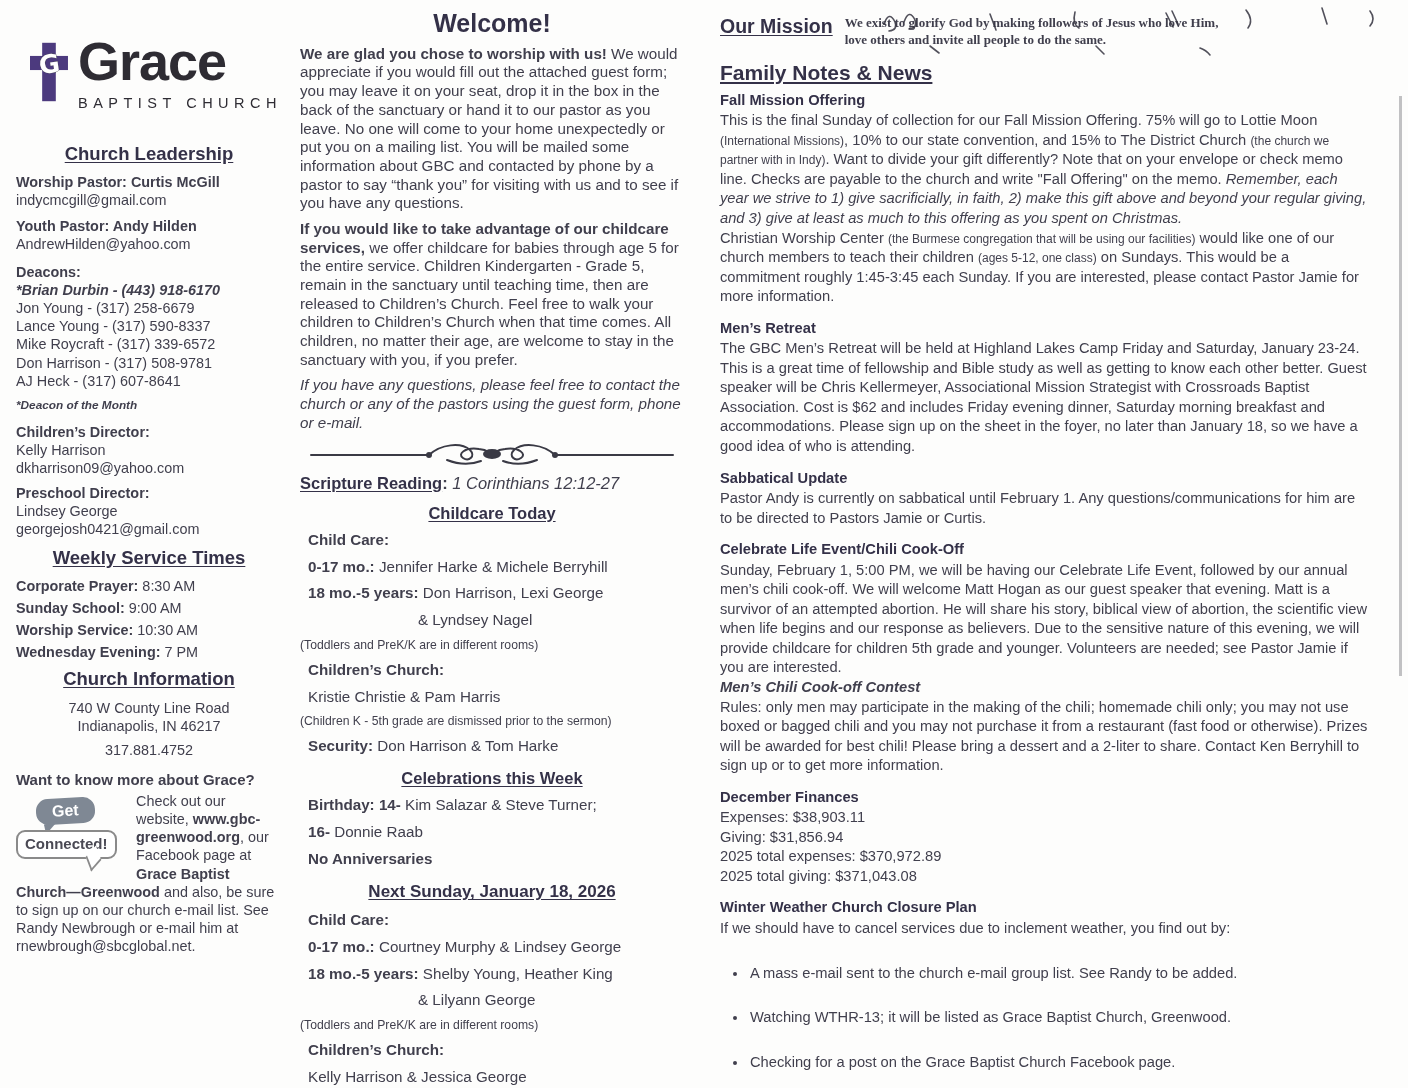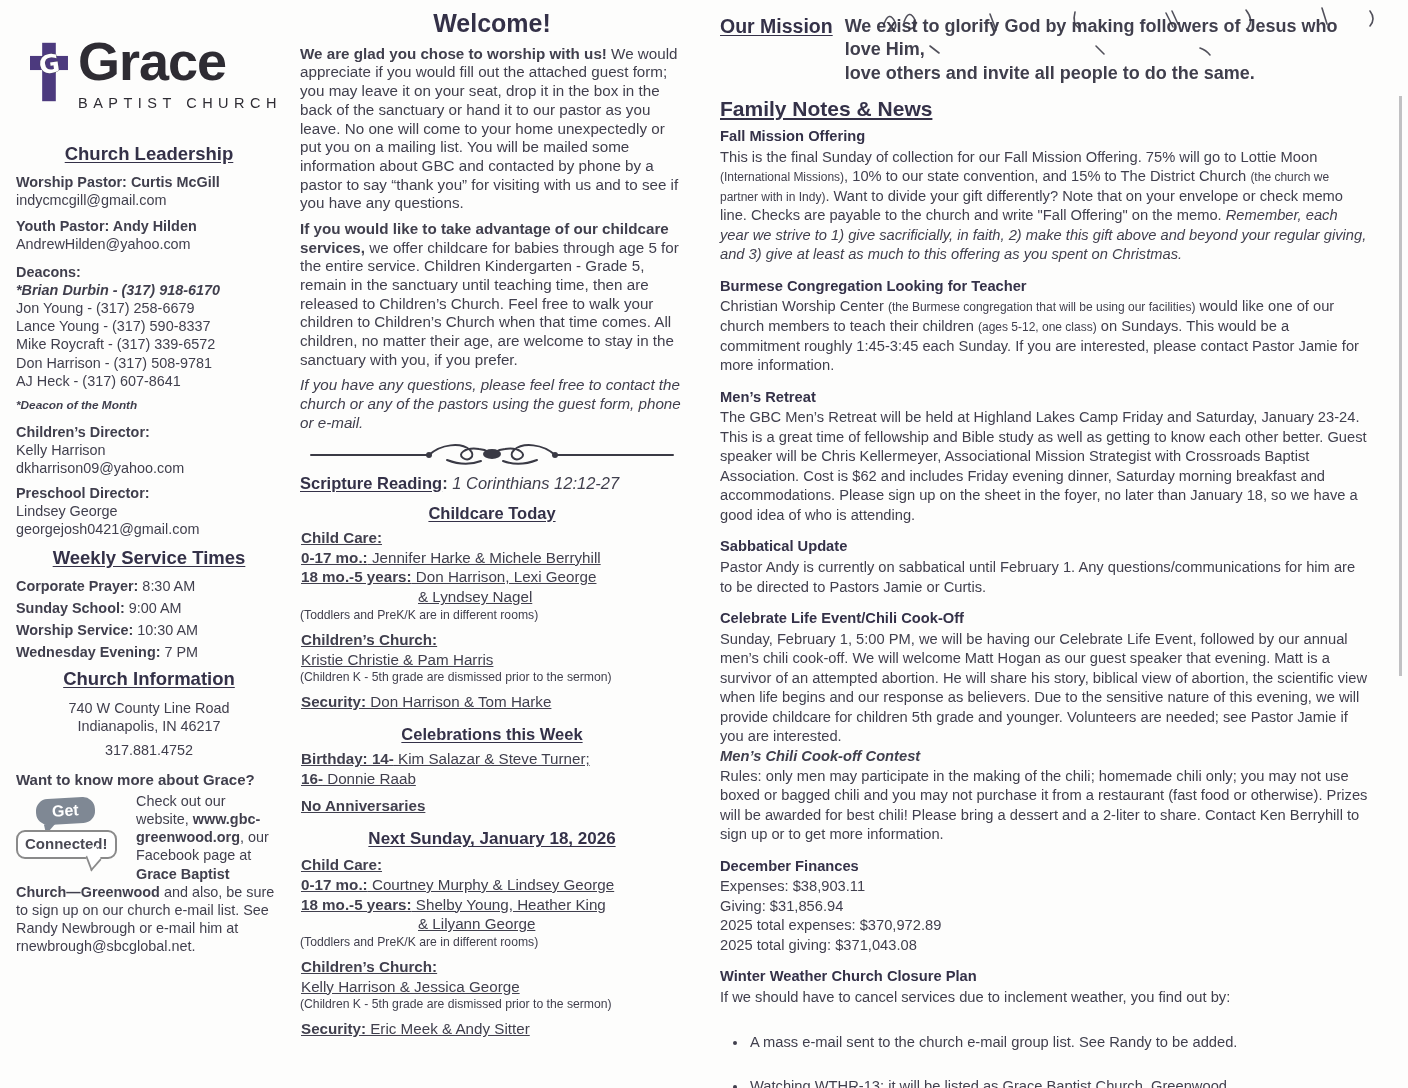--- a/index.html
+++ b/index.html
@@ -48,29 +48,29 @@
           font-weight:bold;font-size:15px;padding:3px 7px;border-radius:9px;white-space:nowrap;}
   .gc-bot::after{content:"";position:absolute;right:14px;bottom:-9px;width:13px;height:13px;background:#fff;
           border-right:2px solid #8a8a8a;border-bottom:2px solid #8a8a8a;transform:rotate(55deg) skew(14deg,14deg);}
 
   
   .welcome{font-size:25px;text-align:center;color:var(--heading-ink);margin:2px 0 6px;font-weight:bold;}
   .col-mid p{margin:0 0 7px;}
   .divider{display:block;margin:8px auto 6px;}
   .scripture{font-size:16.5px;margin:4px 0 10px;}
   .h-mid{font-size:16.5px;text-align:center;margin:4px 0 6px;}
-  .cc-line{margin:1px;text-decoration:underline;}
+  .cc-line{margin:8px;}
   .cc-indent{margin-left:118px;}
   .cc-note{font-size:12.2px;margin:0 0 8px;}
   .cc-gap{margin-top:8px;}
 
   
   .mission-row{display:flex;gap:12px;position:relative;}
   .mission-label{font-size:19.5px;white-space:nowrap;padding-top:2px;}
-  .mission-text{font-size:18px;font-weight:600;line-height:1.3;padding-top:3px;}
+  .mission-text{font-size:13px;font-weight:600;line-height:1.3;padding-top:3px;font-family:Liberation Serif, serif;}
   .scribbles{position:absolute;left:150px;top:-6px;pointer-events:none;}
   .news-head{font-size:21px;margin:10px 0 2px;display:inline-block;}
   .sub{font-weight:bold;color:var(--heading-ink);margin:12px 0 1px;}
   .sub-first{margin-top:2px;}
   .col-right p{margin:0;}
   .psm{font-size:12px;}
   .fin-line{margin:0;}
   .bullets{margin:2px 0 0 14px;padding-left:14px;}
   .bullets li{margin-bottom:3px;padding-left:2px;margin-top:25px;}
   .deadline{margin-top:30px;font-size:14.4px;}
@@ -102,21 +102,21 @@
       <div class="b"><span>Worship Pastor:</span> <span>Curtis McGill</span></div>
       <div>indycmcgill@gmail.com</div>
     </div>
     <div class="pastor">
       <div class="b"><span>Youth Pastor:</span> <span>Andy Hilden</span></div>
       <div>AndrewHilden@yahoo.com</div>
     </div>
 
     <div class="deacons">
       <div class="b">Deacons:</div>
-      <div class="bi">*Brian Durbin - (317) 918-6170</div>
+      <div class="bi">*Brian Durbin - (443) 918-6170</div>
       <div>Jon Young - (317) 258-6679</div>
       <div>Lance Young - (317) 590-8337</div>
       <div>Mike Roycraft - (317) 339-6572</div>
       <div>Don Harrison - (317) 508-9781</div>
       <div>AJ Heck - (317) 607-8641</div>
       <div class="bi deacon-note">*Deacon of the Month</div>
     </div>
 
     <div class="director">
       <div class="b">Children’s Director:</div>
@@ -227,21 +227,20 @@
           <path d="M330,42 q6,2 10,7"></path>
         </g>
       </svg>
     </div>
 
     <div class="hu news-head">Family Notes &amp; News</div>
 
     <div class="sub sub-first">Fall Mission Offering</div>
     <p><span>This is the final Sunday of collection for our Fall Mission Offering. 75% will go to Lottie Moon </span><span class="psm">(International Missions)</span><span>, 10% to our state convention, and 15% to The District Church </span><span class="psm">(the church we partner with in Indy)</span><span>. Want to divide your gift differently? Note that on your envelope or check memo line. Checks are payable to the church and write "Fall Offering" on the memo. </span><span class="i">Remember, each year we strive to 1) give sacrificially, in faith, 2) make this gift above and beyond your regular giving, and 3) give at least as much to this offering as you spent on Christmas.</span></p>
 
-    <div class="sub">Burmese Congregation Looking for Teacher</div>
     <p><span>Christian Worship Center </span><span class="psm">(the Burmese congregation that will be using our facilities)</span><span> would like one of our church members to teach their children </span><span class="psm">(ages 5-12, one class)</span><span> on Sundays. This would be a commitment roughly 1:45-3:45 each Sunday. If you are interested, please contact Pastor Jamie for more information.</span></p>
 
     <div class="sub">Men’s Retreat</div>
     <p>The GBC Men’s Retreat will be held at Highland Lakes Camp Friday and Saturday, January 23-24. This is a great time of fellowship and Bible study as well as getting to know each other better. Guest speaker will be Chris Kellermeyer, Associational Mission Strategist with Crossroads Baptist Association. Cost is $62 and includes Friday evening dinner, Saturday morning breakfast and accommodations. Please sign up on the sheet in the foyer, no later than January 18, so we have a good idea of who is attending.</p>
 
     <div class="sub">Sabbatical Update</div>
     <p>Pastor Andy is currently on sabbatical until February 1. Any questions/communications for him are to be directed to Pastors Jamie or Curtis.</p>
 
     <div class="sub">Celebrate Life Event/Chili Cook-Off</div>
     <p>Sunday, February 1, 5:00 PM, we will be having our Celebrate Life Event, followed by our annual men’s chili cook-off. We will welcome Matt Hogan as our guest speaker that evening. Matt is a survivor of an attempted abortion. He will share his story, biblical view of abortion, the scientific view when life begins and our response as believers. Due to the sensitive nature of this evening, we will provide childcare for children 5th grade and younger. Volunteers are needed; see Pastor Jamie if you are interested.</p>

